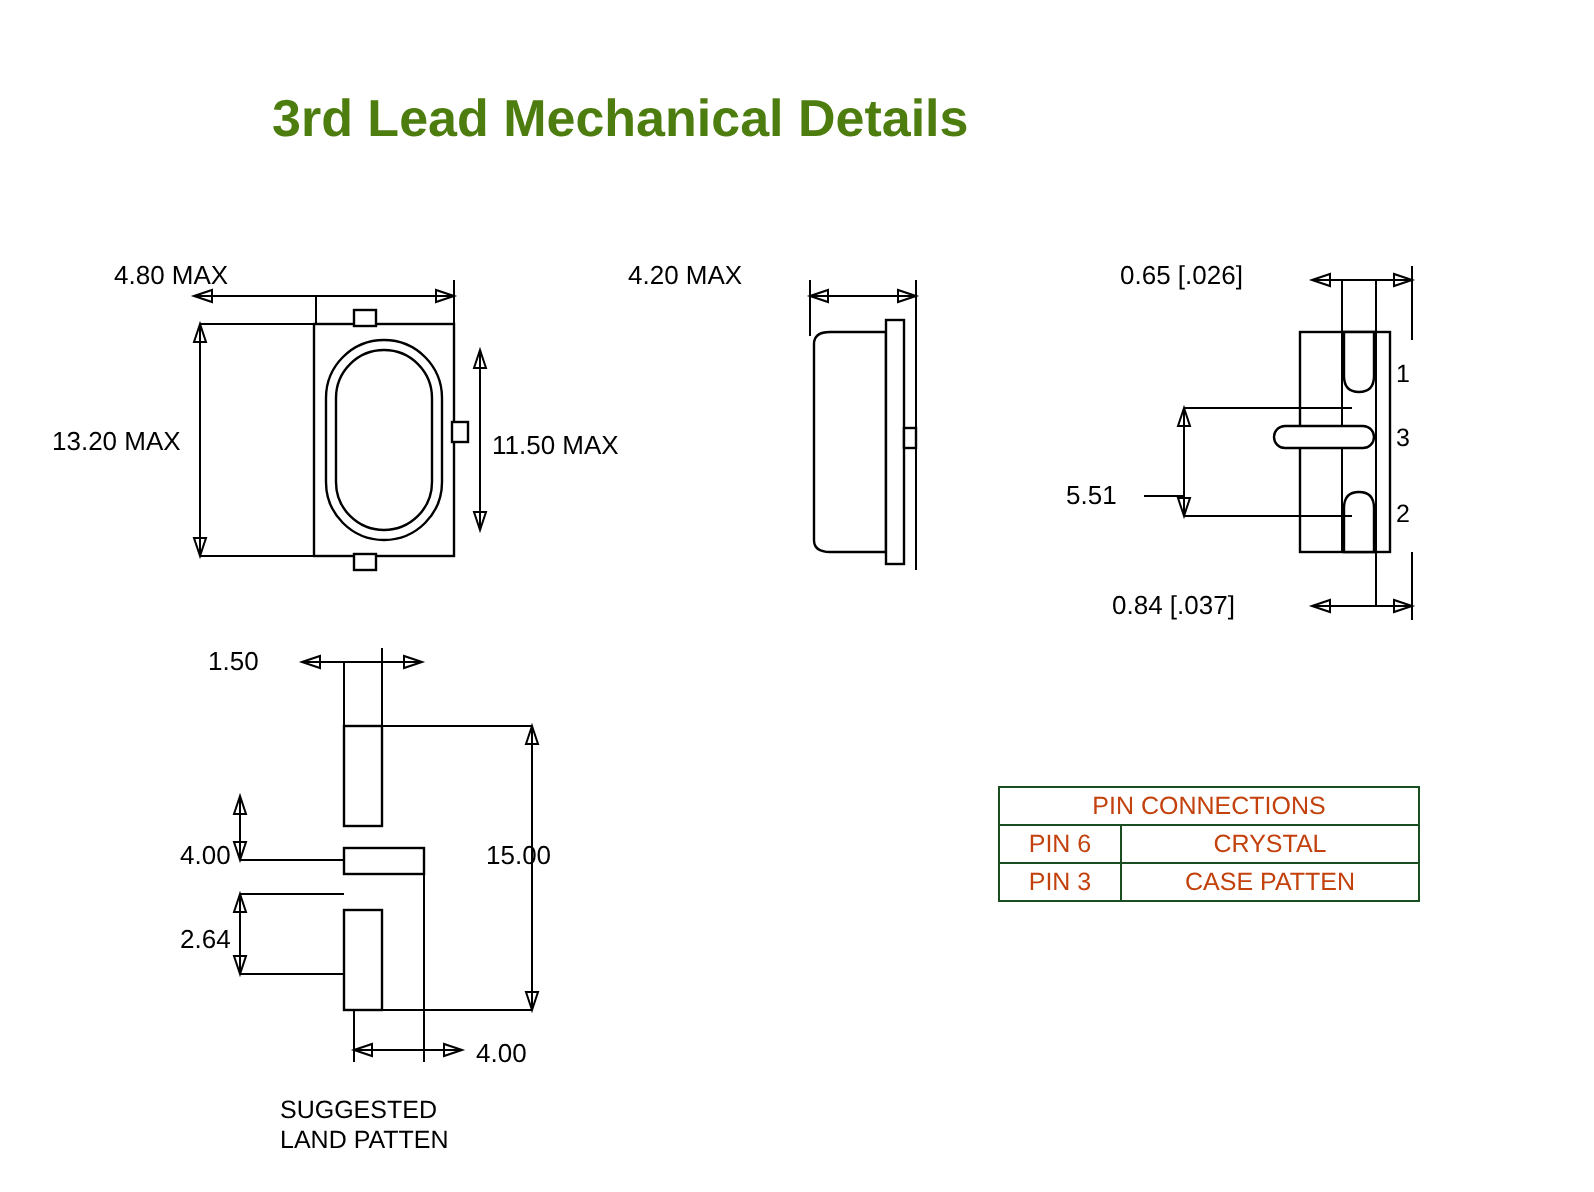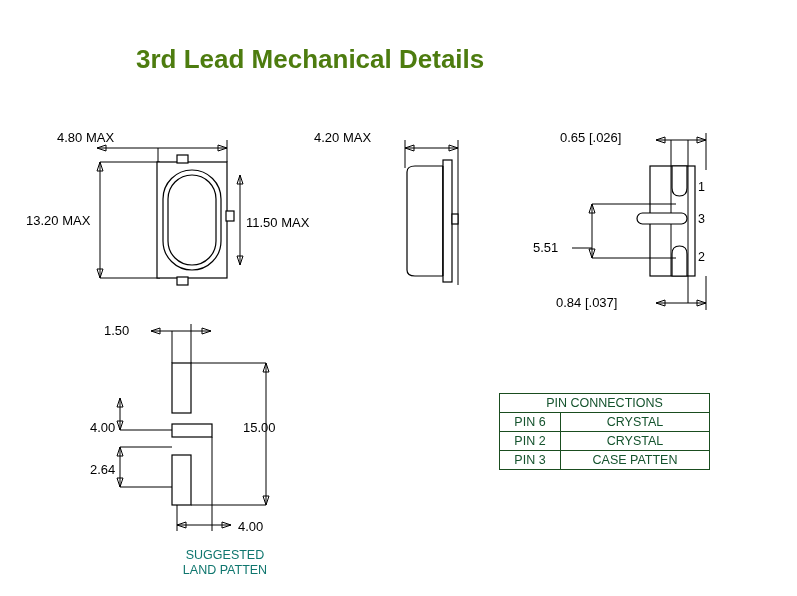--- a/index.html
+++ b/index.html
@@ -64,33 +64,32 @@
     width: 211px;
     border-collapse: collapse;
     font-size: 12.5px;
     font-family: "Liberation Sans", sans-serif;
   }
   table.pins td, table.pins th {
     border: 1px solid #1a4d1f;
     padding: 1px 2px;
     text-align: center;
     font-weight: normal;
-    color: #14532d;
+    color: #c2410c;
     height: 16px;
   }
   table.pins th {
     border-bottom: 1px solid #1a4d1f;
   }
   td.pinlabel { width: 56px; }
   .landcaption {
     position: absolute;
-    text-align: center;
     font-size: 12.5px;
     line-height: 15px;
-    color: #0f766e;
+    color: #000000;
     font-family: "Liberation Sans", sans-serif;
   }
 </style>
 </head>
 <body>
 
 <div id="page">
 
   <div class="title">3rd Lead Mechanical Details</div>
 
@@ -267,23 +266,19 @@
   <table class="pins">
     <tbody>
         <tr>
       <th colspan="2">PIN CONNECTIONS</th>
     </tr>
     <tr>
       <td class="pinlabel">PIN 6</td>
       <td>CRYSTAL</td>
     </tr>
     <tr>
-      <td class="pinlabel">PIN 2</td>
-      <td>CRYSTAL</td>
-    </tr>
-    <tr>
       <td class="pinlabel">PIN 3</td>
       <td>CASE PATTEN</td>
     </tr>
   </tbody>
     </table>
 
 </div>
 
 </body></html>

